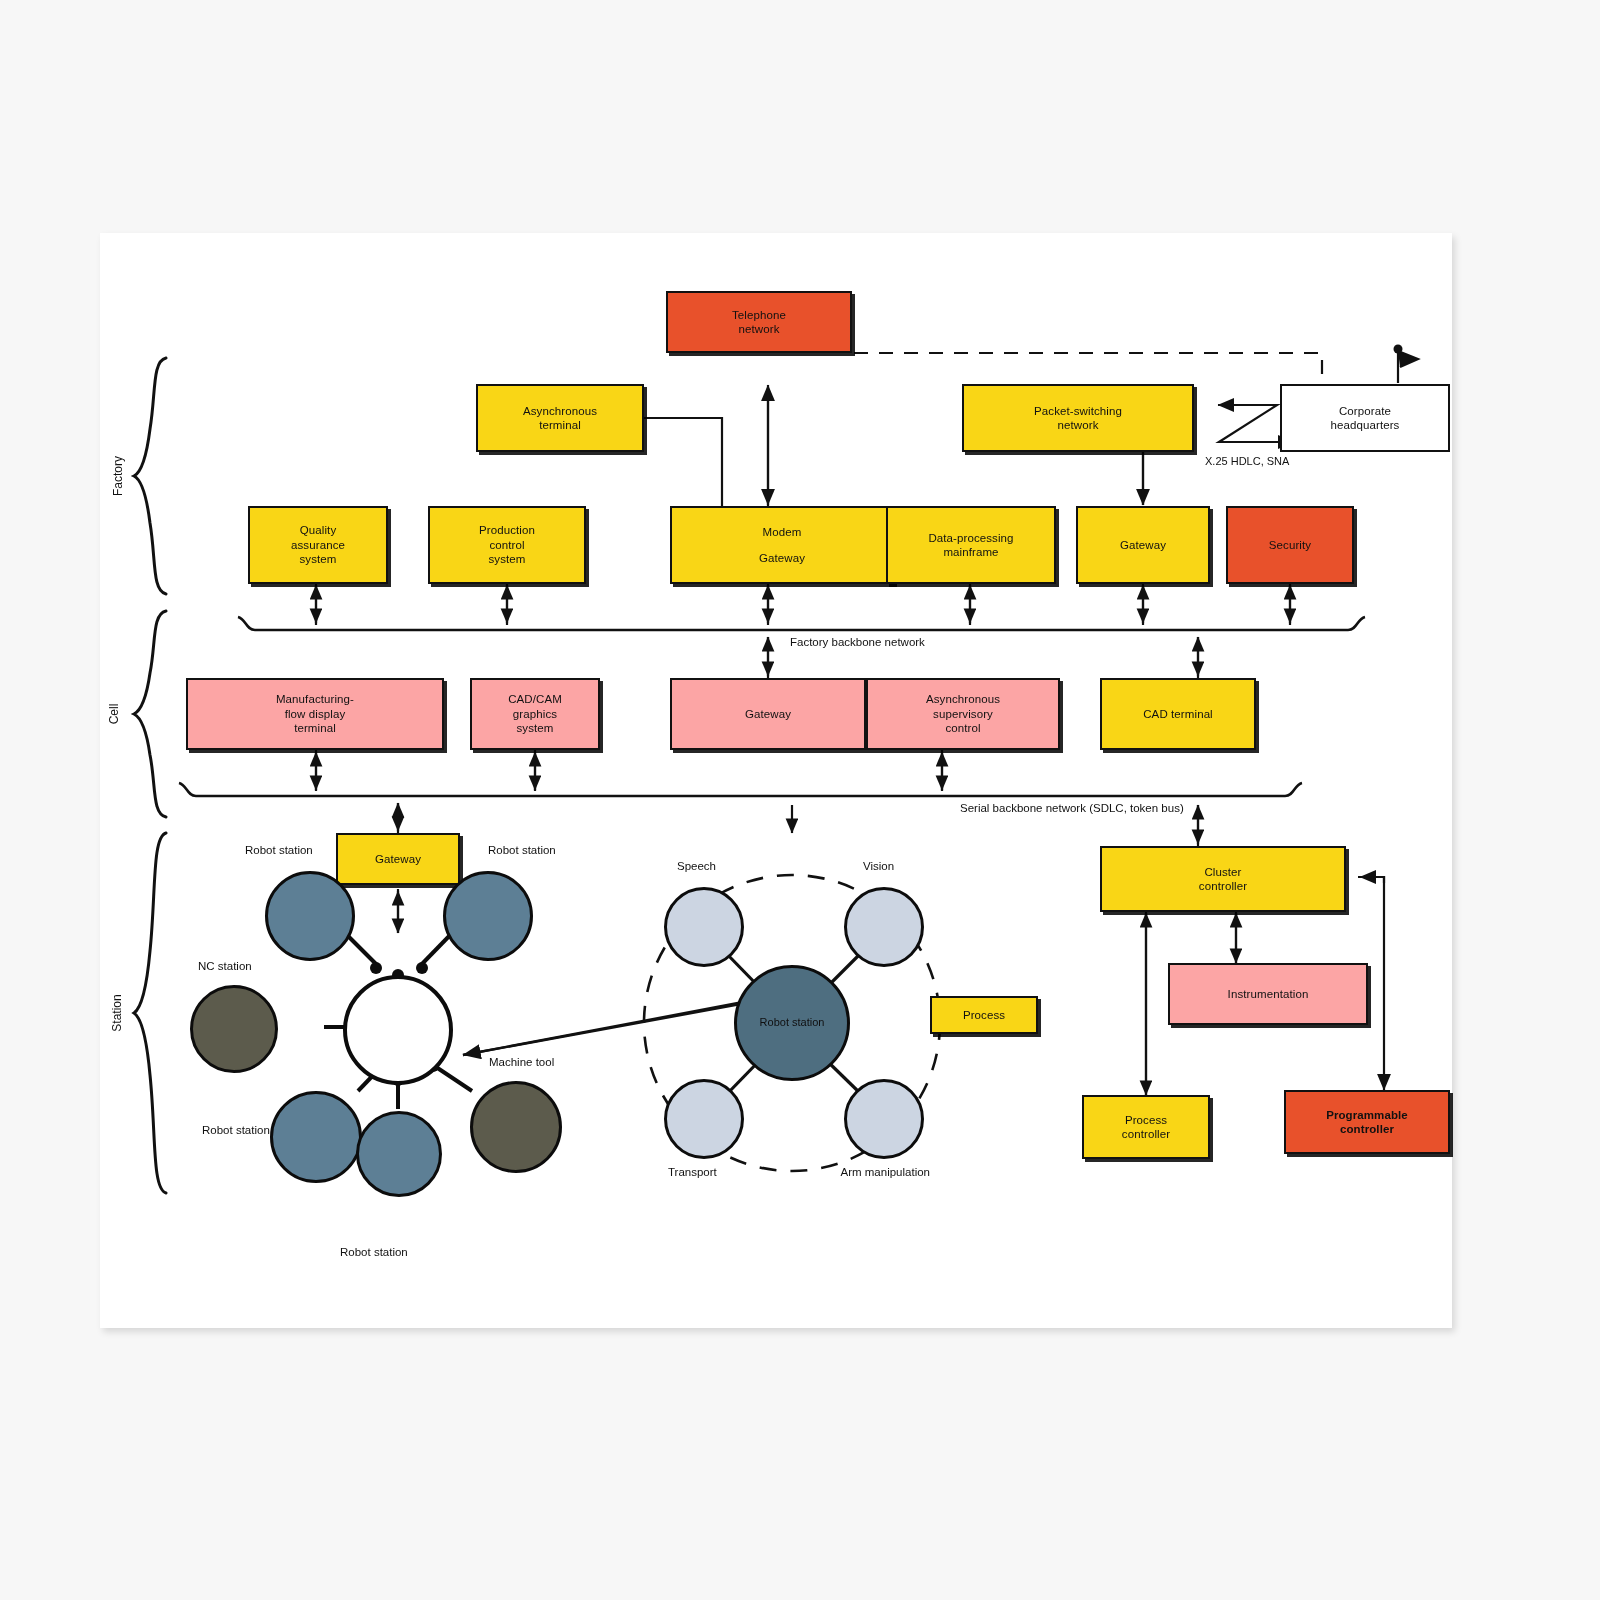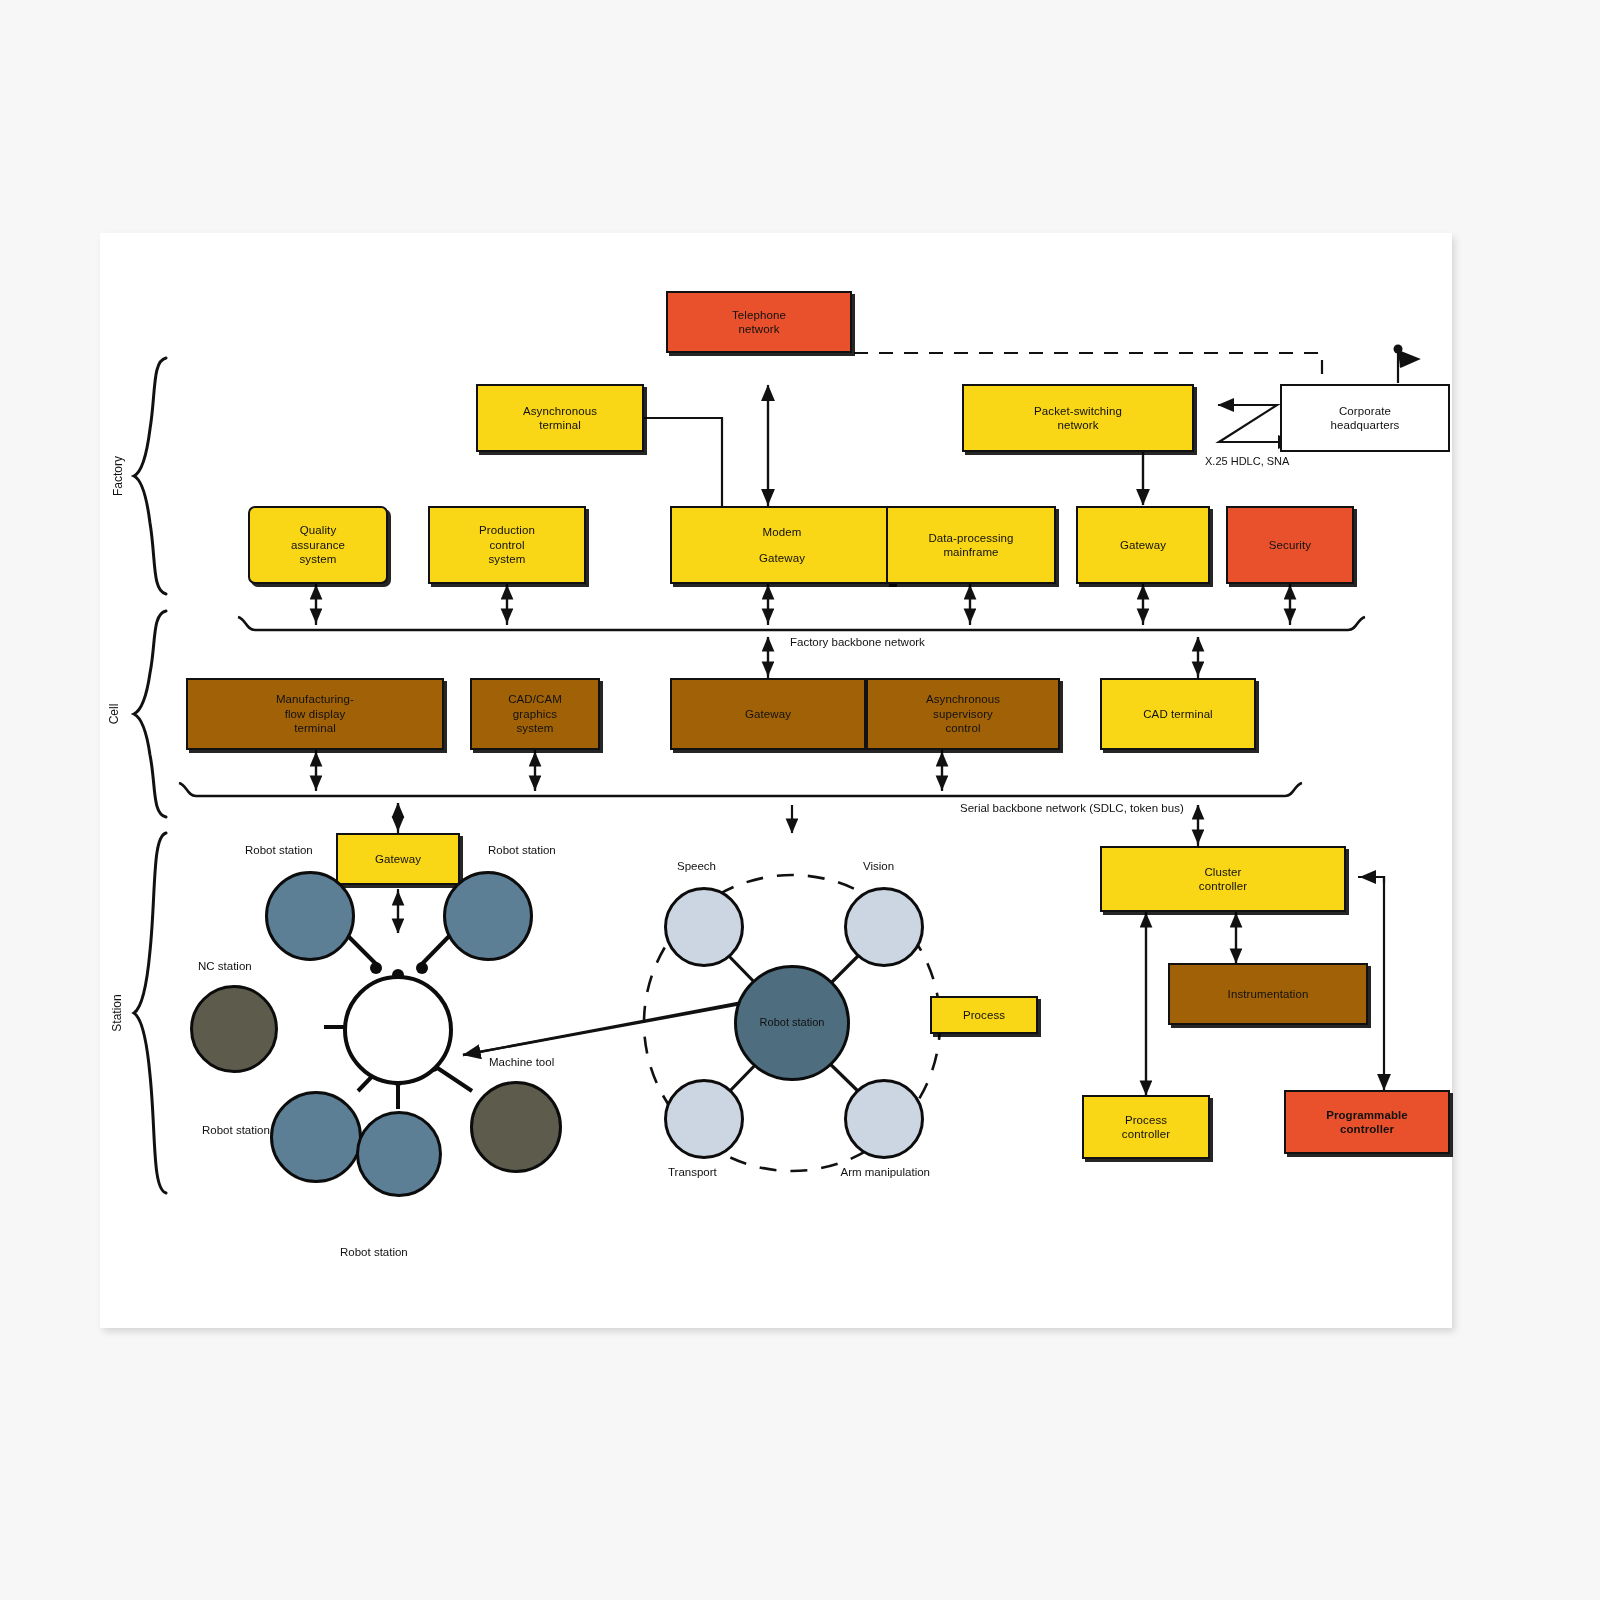--- a/index.html
+++ b/index.html
@@ -27,21 +27,21 @@
     flex-direction:column;
     text-align:center;
     color:#111;
     font-size:11.5px;
     line-height:1.25;
     letter-spacing:.1px;
     box-shadow:3px 3px 0px rgba(0,0,0,0.85);
   }
   .node .ln{display:block;white-space:nowrap;}
   .node.y{background:#F9D616;}
-  .node.g{background:#a16207;}
+  .node.g{background:#fca5a5;}
   .node.r{background:#E8512B;}
   .node.w{background:#ffffff;box-shadow:none;border-width:2.5px;}
   .node.two-part .gap{height:12px;}
 
   .circ{
     position:absolute;
     border-radius:50%;
     border:3px solid #0c0c0c;
     box-sizing:border-box;
     display:flex;align-items:center;justify-content:center;
@@ -234,21 +234,21 @@
       <span class="ln">Corporate</span>
       <span class="ln">headquarters</span>
     </div>
 
     <div class="lbl" style="left:1105px;top:222px;width:72px;text-align:left;font-size:11px;">
       <span class="ln">X.25</span>
       <span class="ln">HDLC,</span>
       <span class="ln">SNA</span>
     </div>
 
-    <div class="node y" style="left:148px;top:273px;width:140px;height:78px;border-radius:7px;">
+    <div class="node y" style="left:148px;top:273px;width:140px;height:78px;">
       <span class="ln">Quality</span>
       <span class="ln">assurance</span>
       <span class="ln">system</span>
     </div>
 
     <div class="node y" style="left:328px;top:273px;width:158px;height:78px;">
       <span class="ln">Production</span>
       <span class="ln">control</span>
       <span class="ln">system</span>
     </div>

